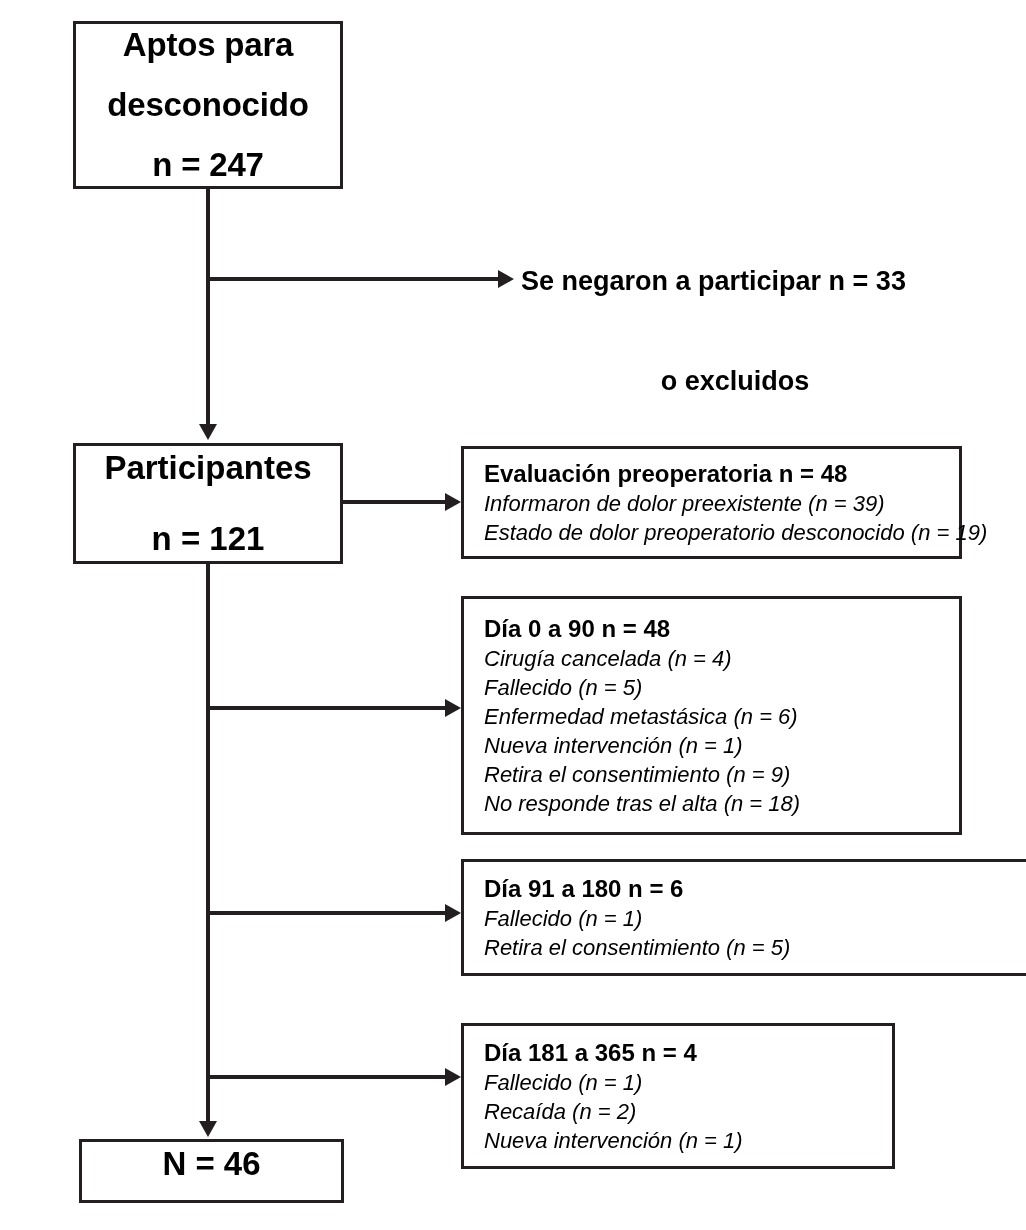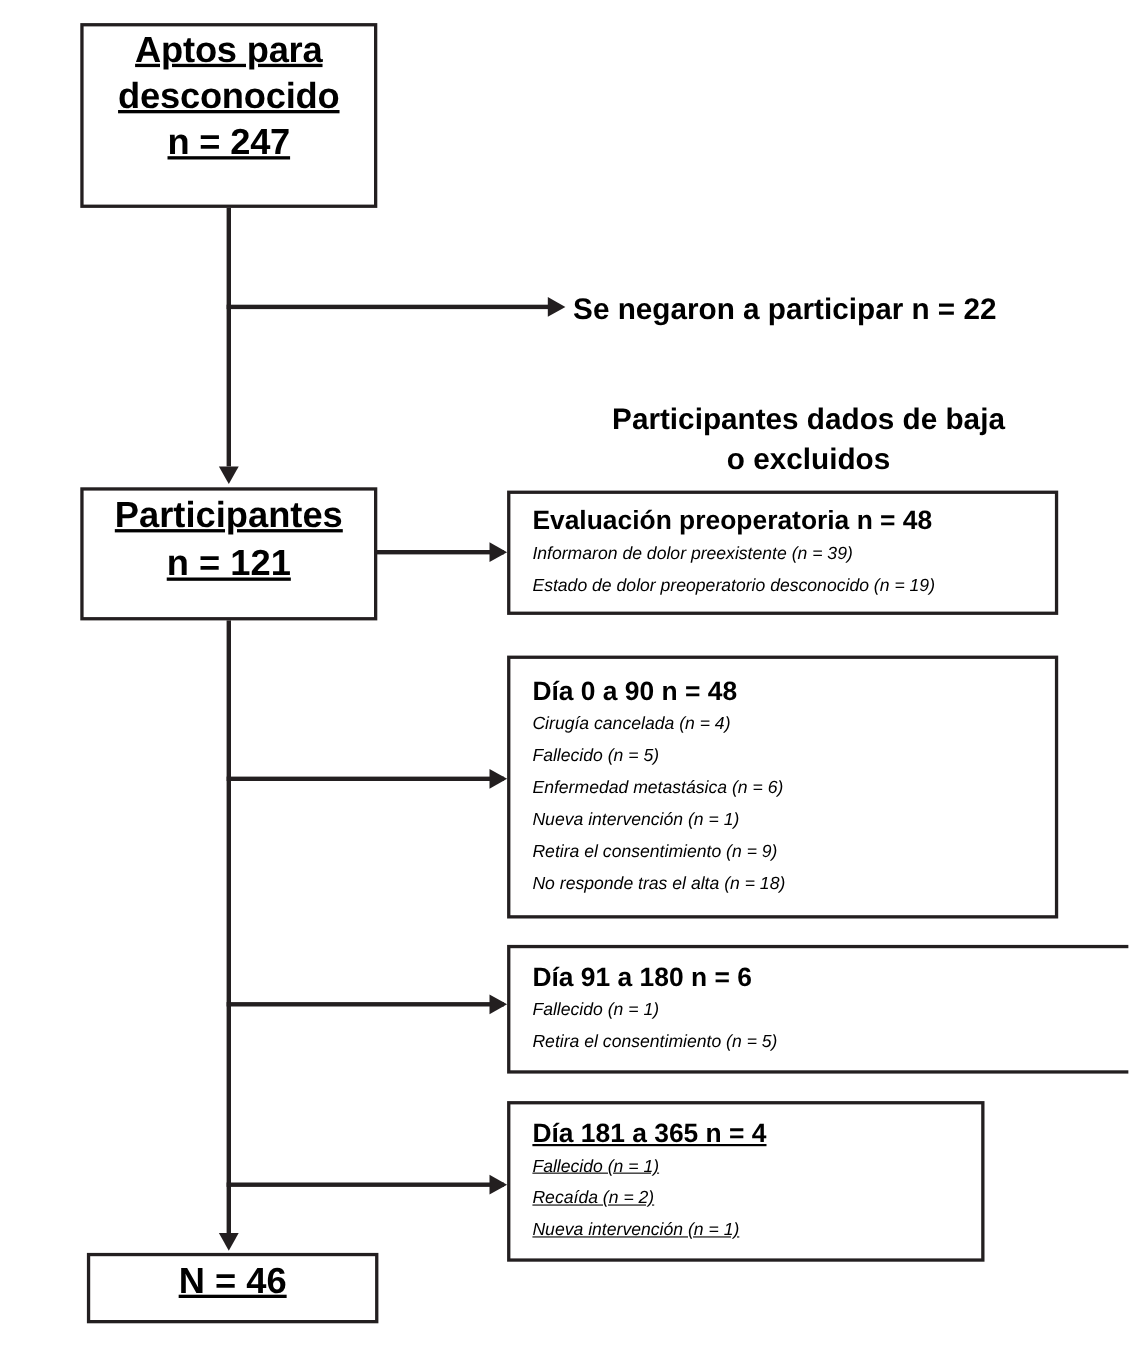--- a/index.html
+++ b/index.html
@@ -18,23 +18,22 @@
   .box{
     position:absolute;
     box-sizing:border-box;
     border:3px solid #231f20;
     background:#ffffff;
   }
   .box-center{
     display:flex;
     flex-direction:column;
     align-items:center;
-    justify-content:flex-start;
+    justify-content:space-between;
     text-align:center;
-    text-decoration:underline;
   }
   .box-left{
     display:flex;
     flex-direction:column;
     align-items:flex-start;
     justify-content:center;
     text-align:left;
     padding:6px 0 6px 20px;
   }
   
@@ -50,21 +49,21 @@
     line-height:44px;
   }
   .excl-title{
     font-weight:bold;
     font-size:24px;
     line-height:31px;
     white-space:nowrap;
   }
   .excl-item{
     font-style:italic;
-    font-size:16px;
+    font-size:22px;
     line-height:29px;
     white-space:nowrap;
   }
   .col-header{
     position:absolute;
     text-align:center;
     font-weight:bold;
     font-size:27px;
     line-height:36px;
   }
@@ -110,24 +109,23 @@
     <div class="main-line">Aptos para</div>
     <div class="main-line">desconocido</div>
     <div class="main-line">n = 247</div>
   </div>
 
   <div class="vline" style="left:206px;top:189px;height:235px;"></div>
   <div class="arrow-down" style="left:199px;top:424px;"></div>
 
   <div class="hline" style="left:206px;top:277px;width:294px;"></div>
   <div class="arrow-right" style="left:498px;top:270px;"></div>
-  <div class="side-label" style="left:521px;top:264px;">Se negaron a participar n = 22</div>
+  <div class="side-label" style="left:521px;top:264px;">Se negaron a participar n = 33</div>
 
   <div class="col-header" style="left:490px;top:363px;width:490px;">
-    <div>Participantes dados de baja</div>
     <div>o excluidos</div>
   </div>
 
   <div class="box box-center" style="left:73px;top:443px;width:270px;height:121px;">
     <div class="big-line">Participantes</div>
     <div class="big-line">n = 121</div>
   </div>
 
   <div class="hline" style="left:342px;top:500px;width:116px;"></div>
   <div class="arrow-right" style="left:445px;top:493px;"></div>
@@ -159,21 +157,21 @@
     <div class="excl-item">Retira el consentimiento (n = 9)</div>
     <div class="excl-item">No responde tras el alta (n = 18)</div>
   </div>
 
   <div class="box box-left" style="left:461px;top:859px;width:602px;height:117px;">
     <div class="excl-title">Día 91 a 180 n = 6</div>
     <div class="excl-item">Fallecido (n = 1)</div>
     <div class="excl-item">Retira el consentimiento (n = 5)</div>
   </div>
 
-  <div class="box box-left" style="left:461px;top:1001px;width:434px;height:146px;text-decoration:underline;">
+  <div class="box box-left" style="left:461px;top:1023px;width:434px;height:146px;">
     <div class="excl-title">Día 181 a 365 n = 4</div>
     <div class="excl-item">Fallecido (n = 1)</div>
     <div class="excl-item">Recaída (n = 2)</div>
     <div class="excl-item">Nueva intervención (n = 1)</div>
   </div>
 
   <div class="box box-center" style="left:79px;top:1139px;width:265px;height:64px;">
     <div class="big-line">N = 46</div>
   </div>
 

